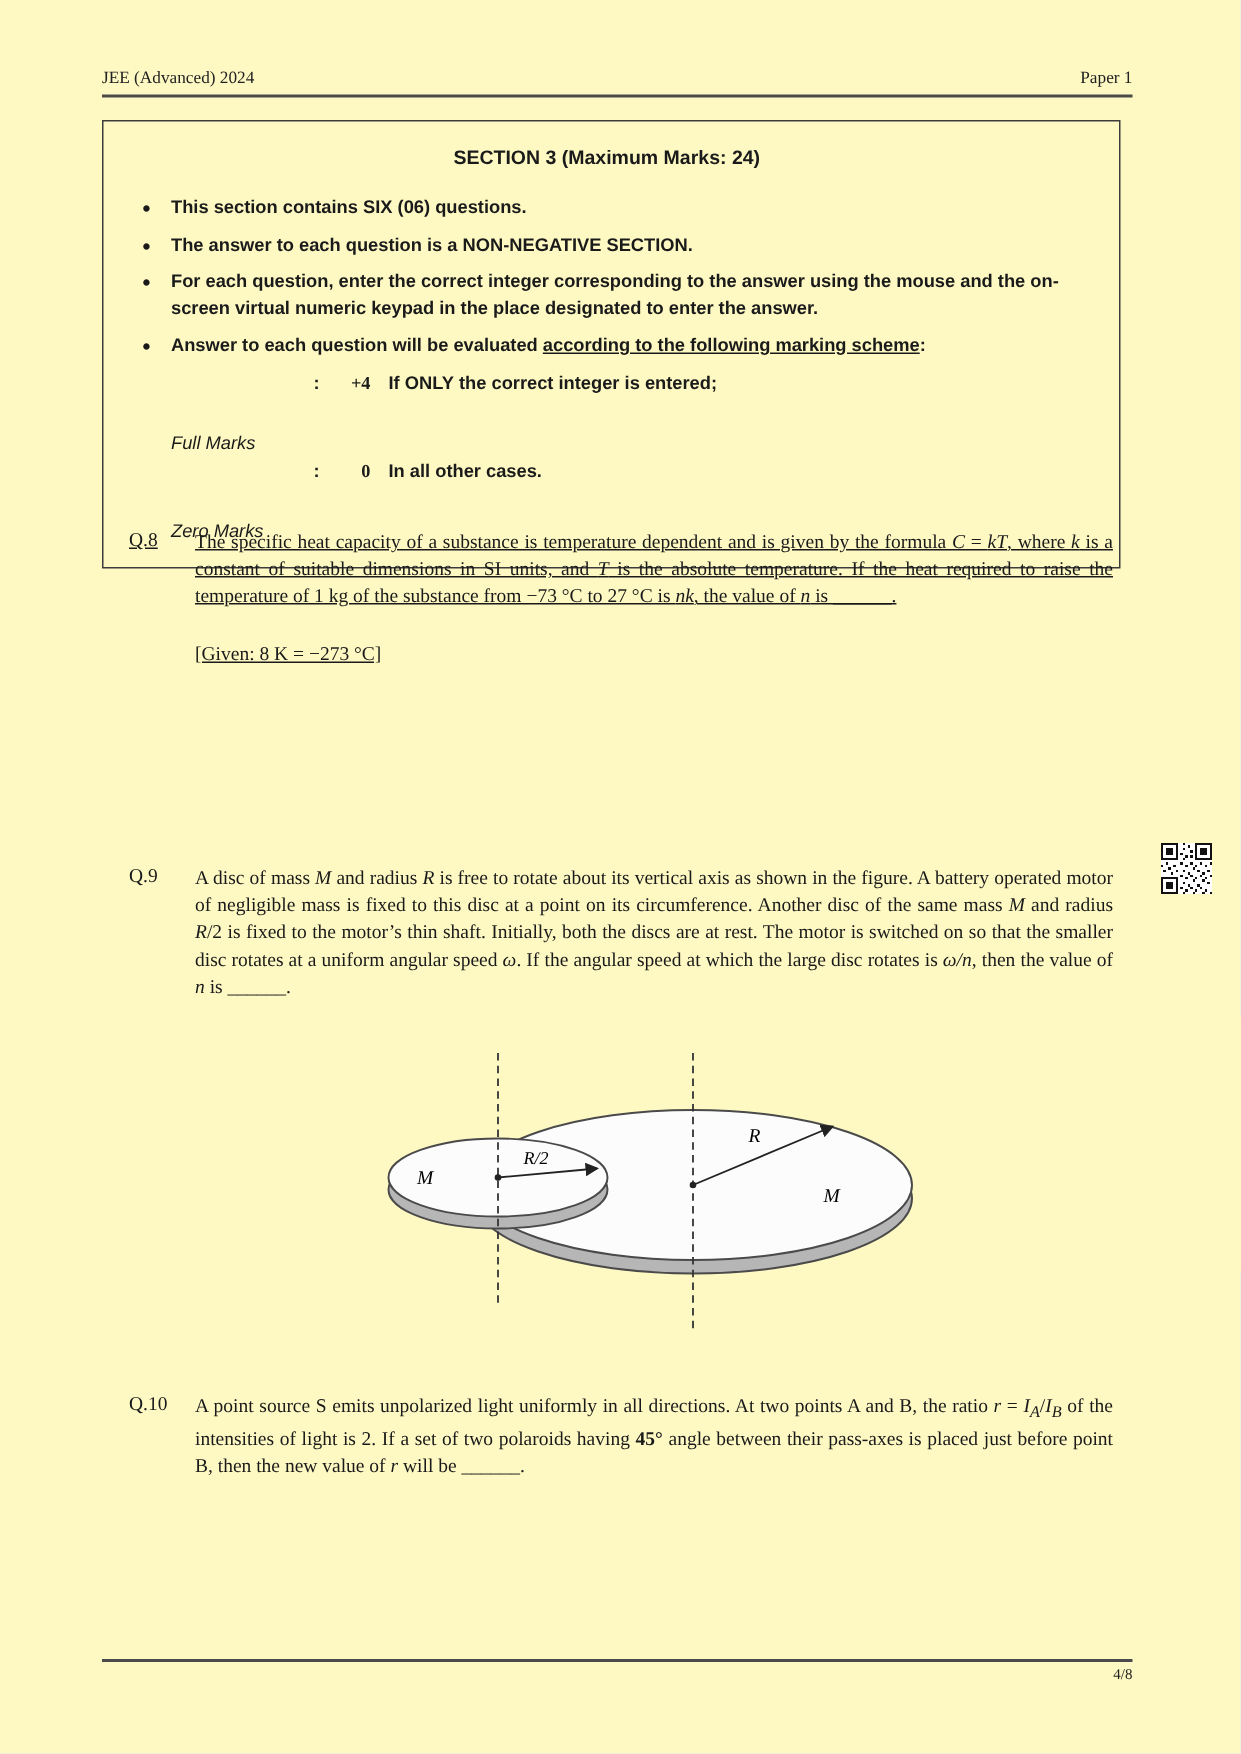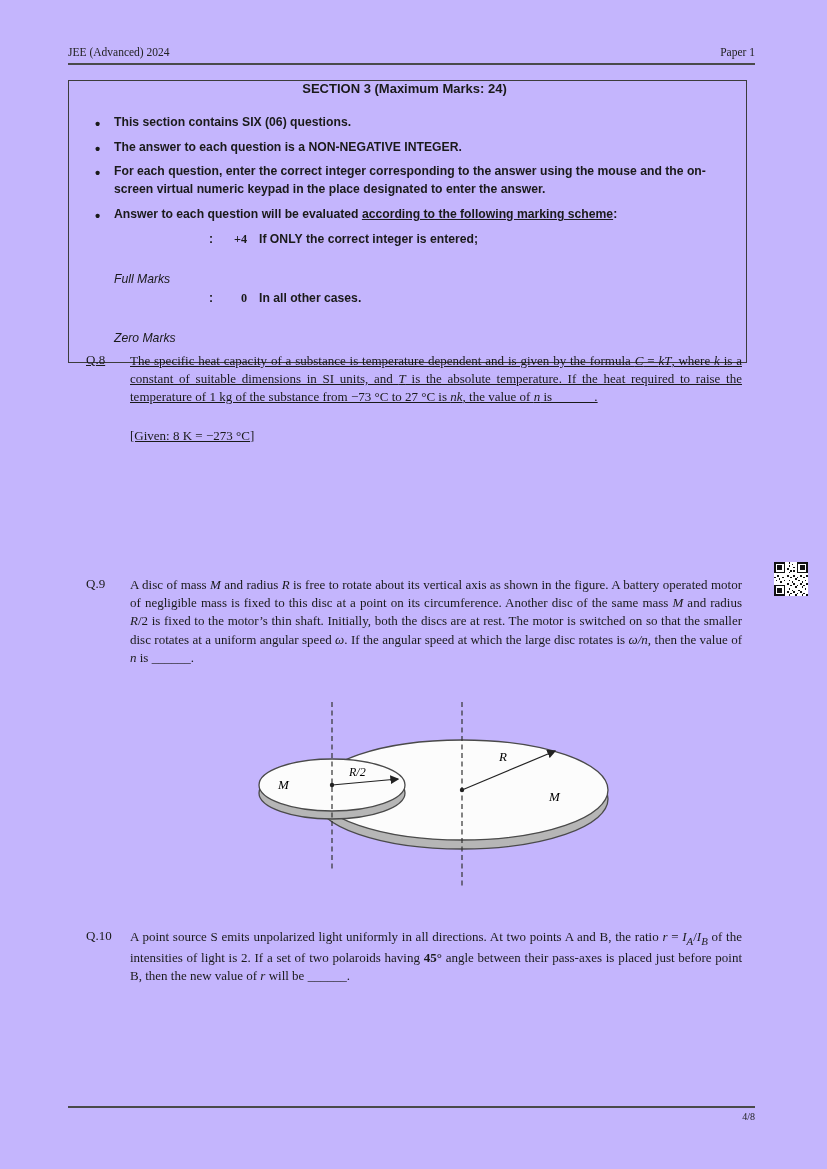--- a/index.html
+++ b/index.html
@@ -1,36 +1,36 @@
 <!DOCTYPE html>
 <html><head>
 <meta charset="utf-8">
 <style>
   * { margin:0; padding:0; box-sizing:border-box; }
   html,body { background:#e8e8e8; }
   .page {
     position:relative; width:827px; height:1169px; margin:0 auto;
-    background:#c4b5fd; overflow:hidden; color:#1a1a1a;
+    background:#fef9c3; overflow:hidden; color:#1a1a1a;
     font-family:"Liberation Serif", serif;
   }
   
   .page-header {
     position:absolute; top:46px; left:68px; right:72px;
     display:flex; justify-content:space-between;
     font-size:11.5px; color:#222;
   }
   .rule { position:absolute; left:68px; right:72px; border-top:2px solid #4a4a4a; }
   .rule-top { top:63px; }
   .rule-bottom { top:1106px; }
   .page-number { position:absolute; top:1111px; right:72px; font-size:10px; color:#222; }
 
   
   .section-box {
     position:absolute; top:80px; left:68px; width:679px;
-    border:1.6px solid #3c3c3c; padding:0 20px 14px 14px;
+    border:1.6px solid #3c3c3c; padding:16px 20px 14px 14px;
     font-family:"Liberation Sans", sans-serif;
   }
   .section-title { text-align:center; font-size:13px; font-weight:bold; margin-bottom:18px; }
   .bullets { list-style:none; padding-left:12px; }
   .bullets li {
     position:relative; padding-left:19px; margin-bottom:7px;
     font-size:12.2px; line-height:1.45; font-weight:bold;
   }
   .bullets li::before { content:"•"; position:absolute; left:0; top:-1px; font-size:15px; }
   .marking { margin-left:31px; margin-top:2px; }
@@ -62,21 +62,21 @@
   <header class="page-header">
     <span>JEE (Advanced) 2024</span>
     <span>Paper 1</span>
   </header>
   <div class="rule rule-top"></div>
 
   <section class="section-box">
     <h2 class="section-title">SECTION 3 (Maximum Marks: 24)</h2>
     <ul class="bullets">
       <li>This section contains <b>SIX (06)</b> questions.</li>
-      <li>The answer to each question is a <b>NON-NEGATIVE INTEGER</b>.</li>
+      <li>The answer to each question is a <b>NON-NEGATIVE SECTION</b>.</li>
       <li>For each question, enter the correct integer corresponding to the answer using the mouse and the on-screen virtual numeric keypad in the place designated to enter the answer.</li>
       <li>Answer to each question will be evaluated <u>according to the following marking scheme</u>:</li>
     </ul>
     <div class="marking">
       <div class="marking-row">
         <span class="m-label">Full Marks</span>
         <span class="m-colon">:</span>
         <span class="m-value">+4</span>
         <span class="m-desc">If <b>ONLY</b> the correct integer is entered;</span>
       </div>

